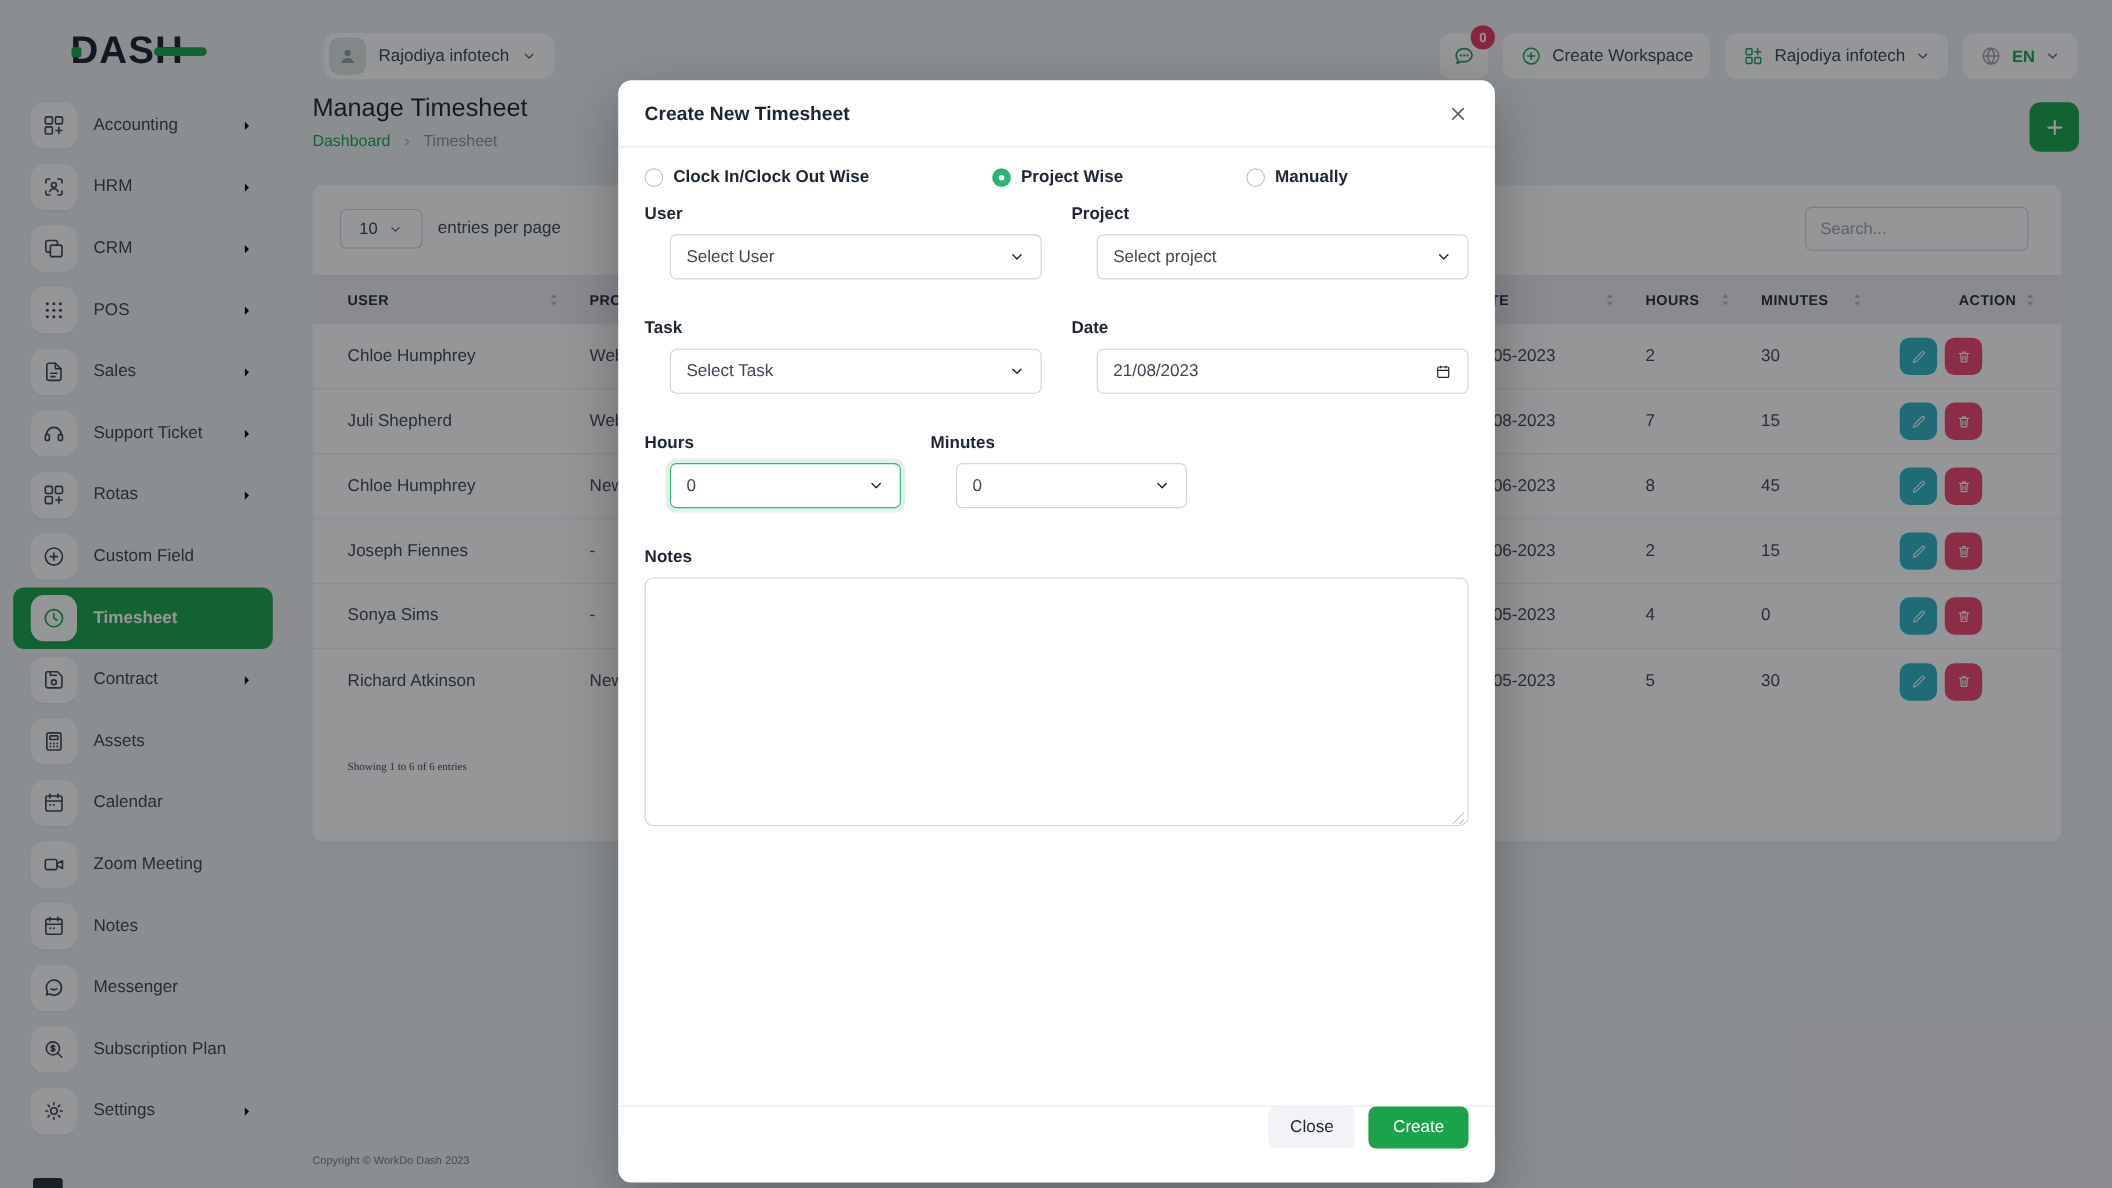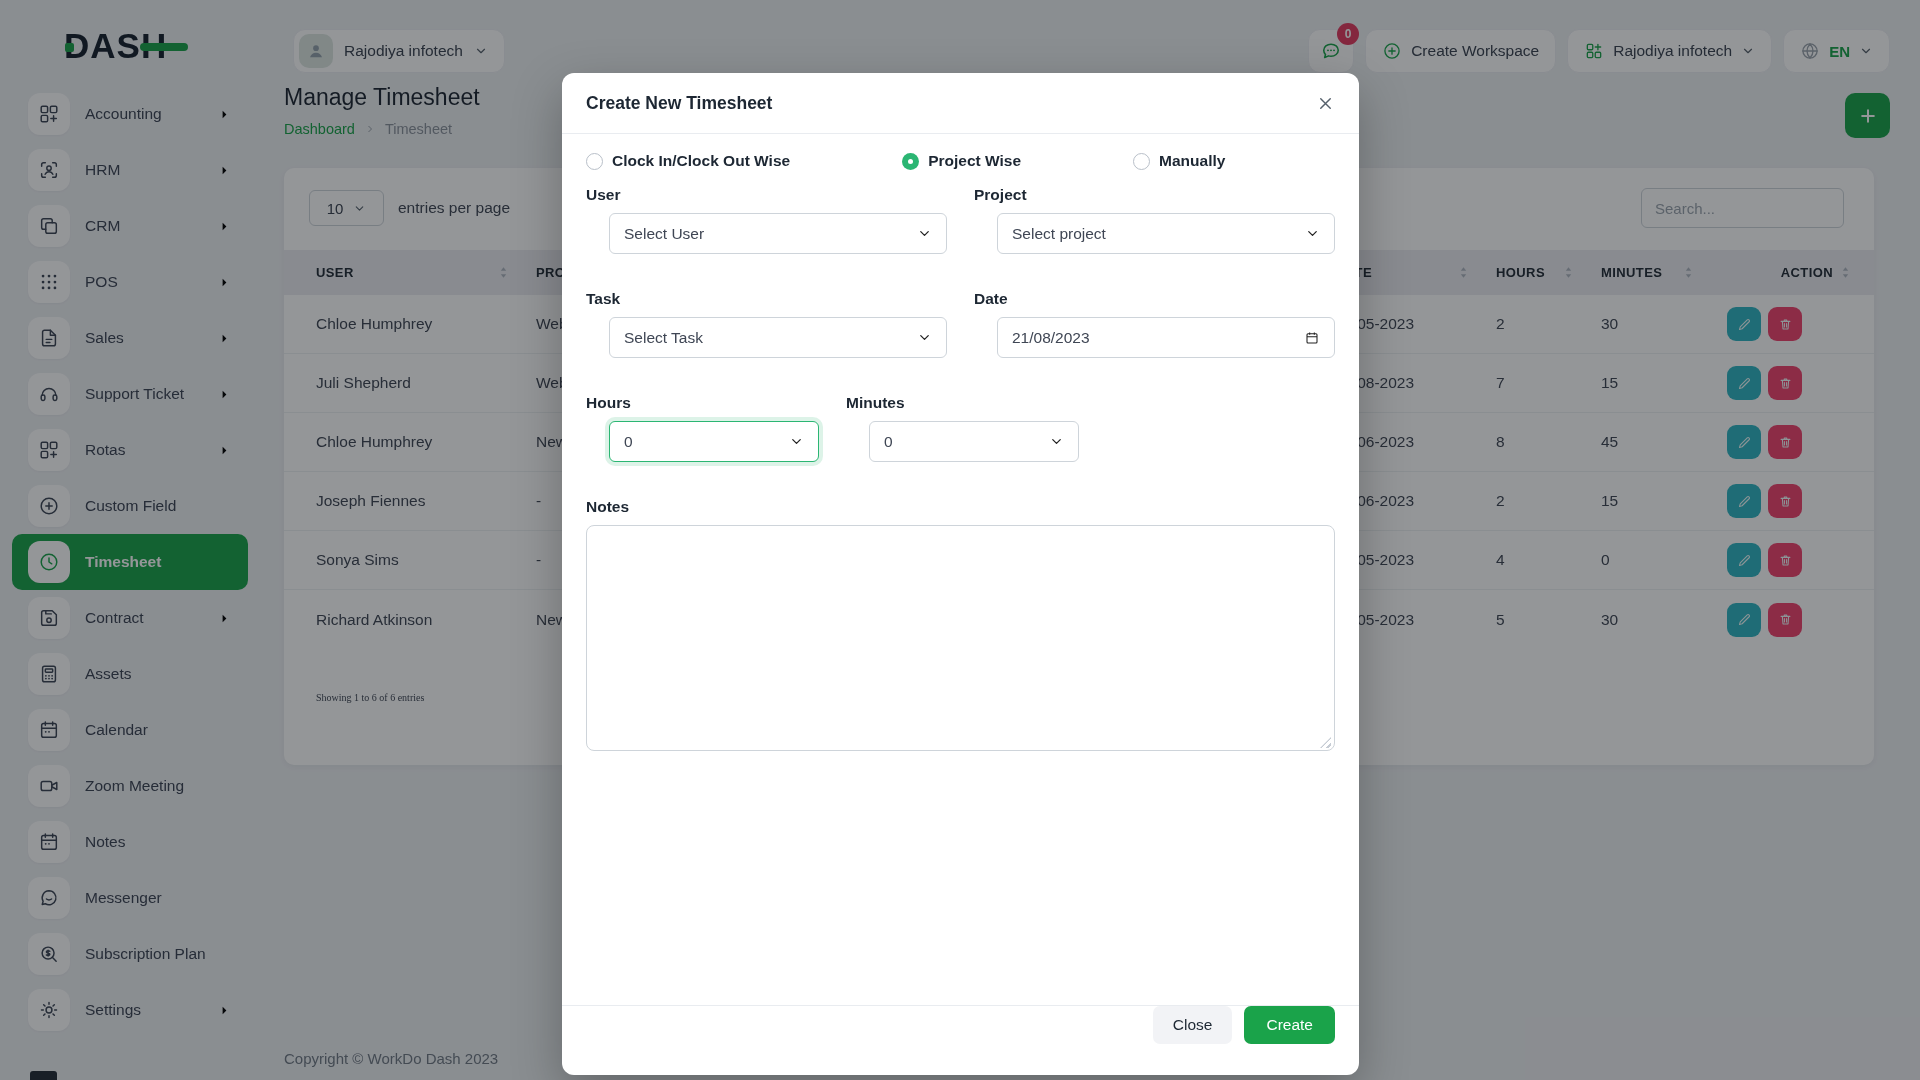--- a/index.html
+++ b/index.html
@@ -78,21 +78,21 @@
   .tr{height:59px;border-bottom:1px solid #eef0f3;}
   .tr:last-child{border-bottom:none;}
   .td{font-size:15.5px;color:#3f4654;}
   .td.datecell{padding-left:16px;}
   .td.actions{display:flex;justify-content:flex-end;gap:7px;padding-right:48px;}
   .abtn{width:34px;height:34px;border:none;border-radius:9px;display:flex;align-items:center;justify-content:center;color:#f0fbfb;cursor:pointer;}
   .abtn svg{width:15px;height:15px;stroke:currentColor;fill:none;stroke-width:1.7;stroke-linecap:round;stroke-linejoin:round;}
   .abtn.edit{background:var(--edit);}
   .abtn.del{background:var(--del);}
   .t-summary{position:absolute;left:32px;top:524px;font-size:10px;color:#3f4654;font-family:Liberation Serif, serif;}
-  .copyright{position:absolute;left:284px;top:1050px;font-size:15px;color:#707a85;}
+  .copyright{position:absolute;left:284px;top:1050px;font-size:10px;color:#707a85;}
 
   
   .overlay{position:absolute;inset:0;background:rgba(12,15,20,.44);z-index:50;}
   .modal{position:absolute;left:562px;top:73px;width:797px;height:1002px;background:#fff;border-radius:12px;z-index:51;box-shadow:0 18px 50px rgba(0,0,0,.28);}
   .m-head{height:61px;display:flex;align-items:center;justify-content:space-between;padding:0 24px;border-bottom:1px solid var(--line2);}
   .m-title{font-size:17.5px;font-weight:700;color:#1d2733;}
   .m-x{background:none;border:none;color:#55606b;cursor:pointer;}
   .m-x svg{width:19px;height:19px;stroke:currentColor;stroke-width:1.8;fill:none;stroke-linecap:round;}
   .m-body{padding:18px 24px 0;}
   .radio-row{display:flex;align-items:center;gap:112px;margin-bottom:16px;}

